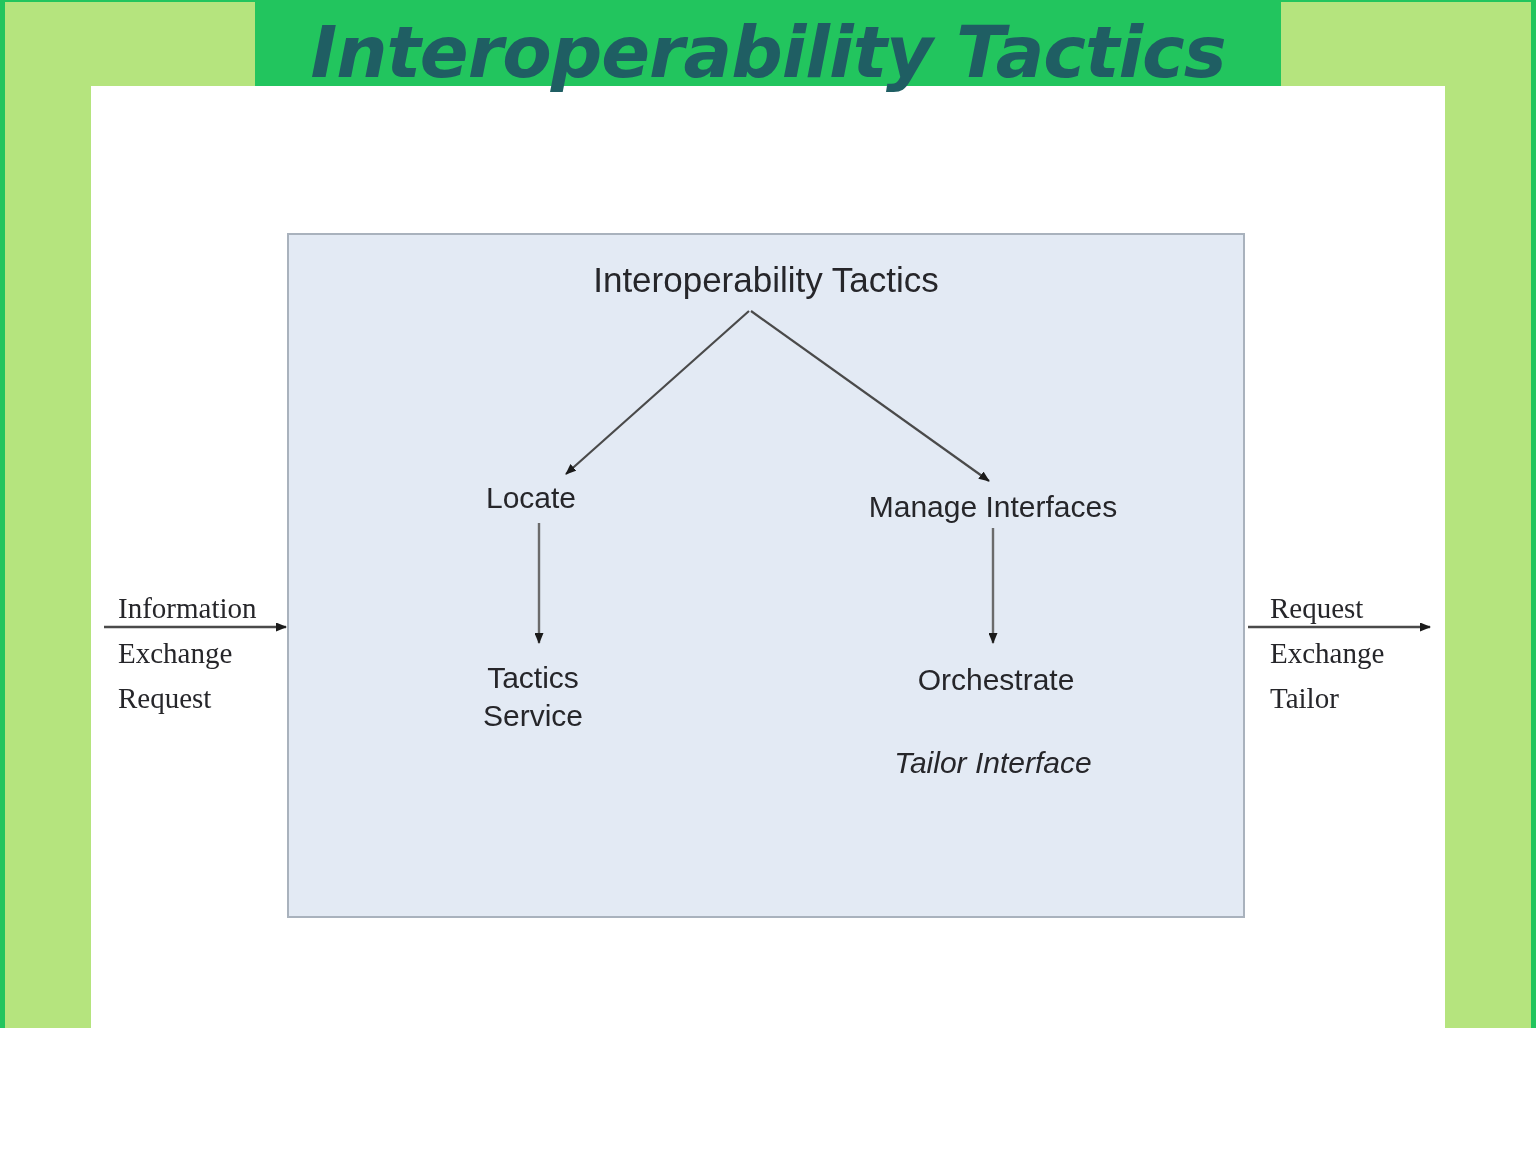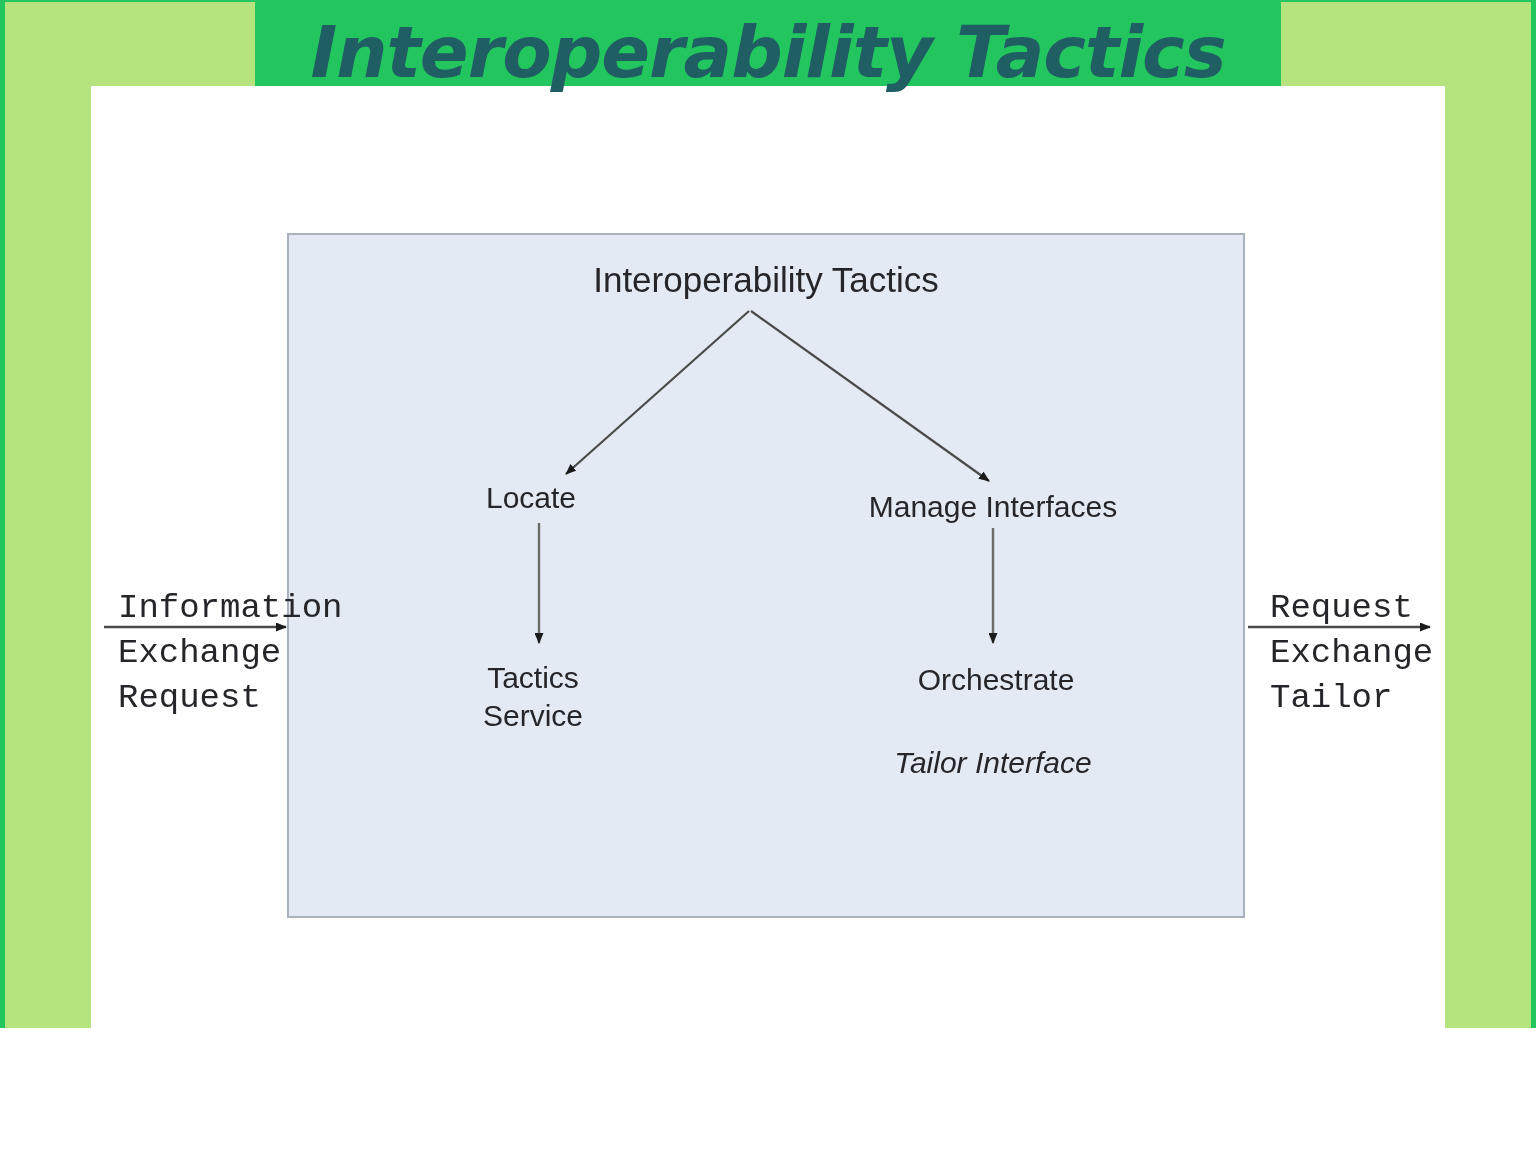--- a/index.html
+++ b/index.html
@@ -97,22 +97,22 @@
     color: #26262a;
     font-family: "Liberation Sans", sans-serif;
     font-size: 35px;
     line-height: 44px;
     white-space: nowrap;
   }
 
   .edge-label {
     position: absolute;
     color: #26262a;
-    font-family: Liberation Mono, monospace;
-    font-size: 34px;
+    font-family: Liberation Serif, serif;
+    font-size: 29px;
     line-height: 45px;
     white-space: nowrap;
   }
   .edge-label-left  { left: 118px; top: 586px; }
   .edge-label-right { left: 1270px; top: 586px; }
 
   svg.arrows {
     position: absolute;
     left: 0;
     top: 0;

